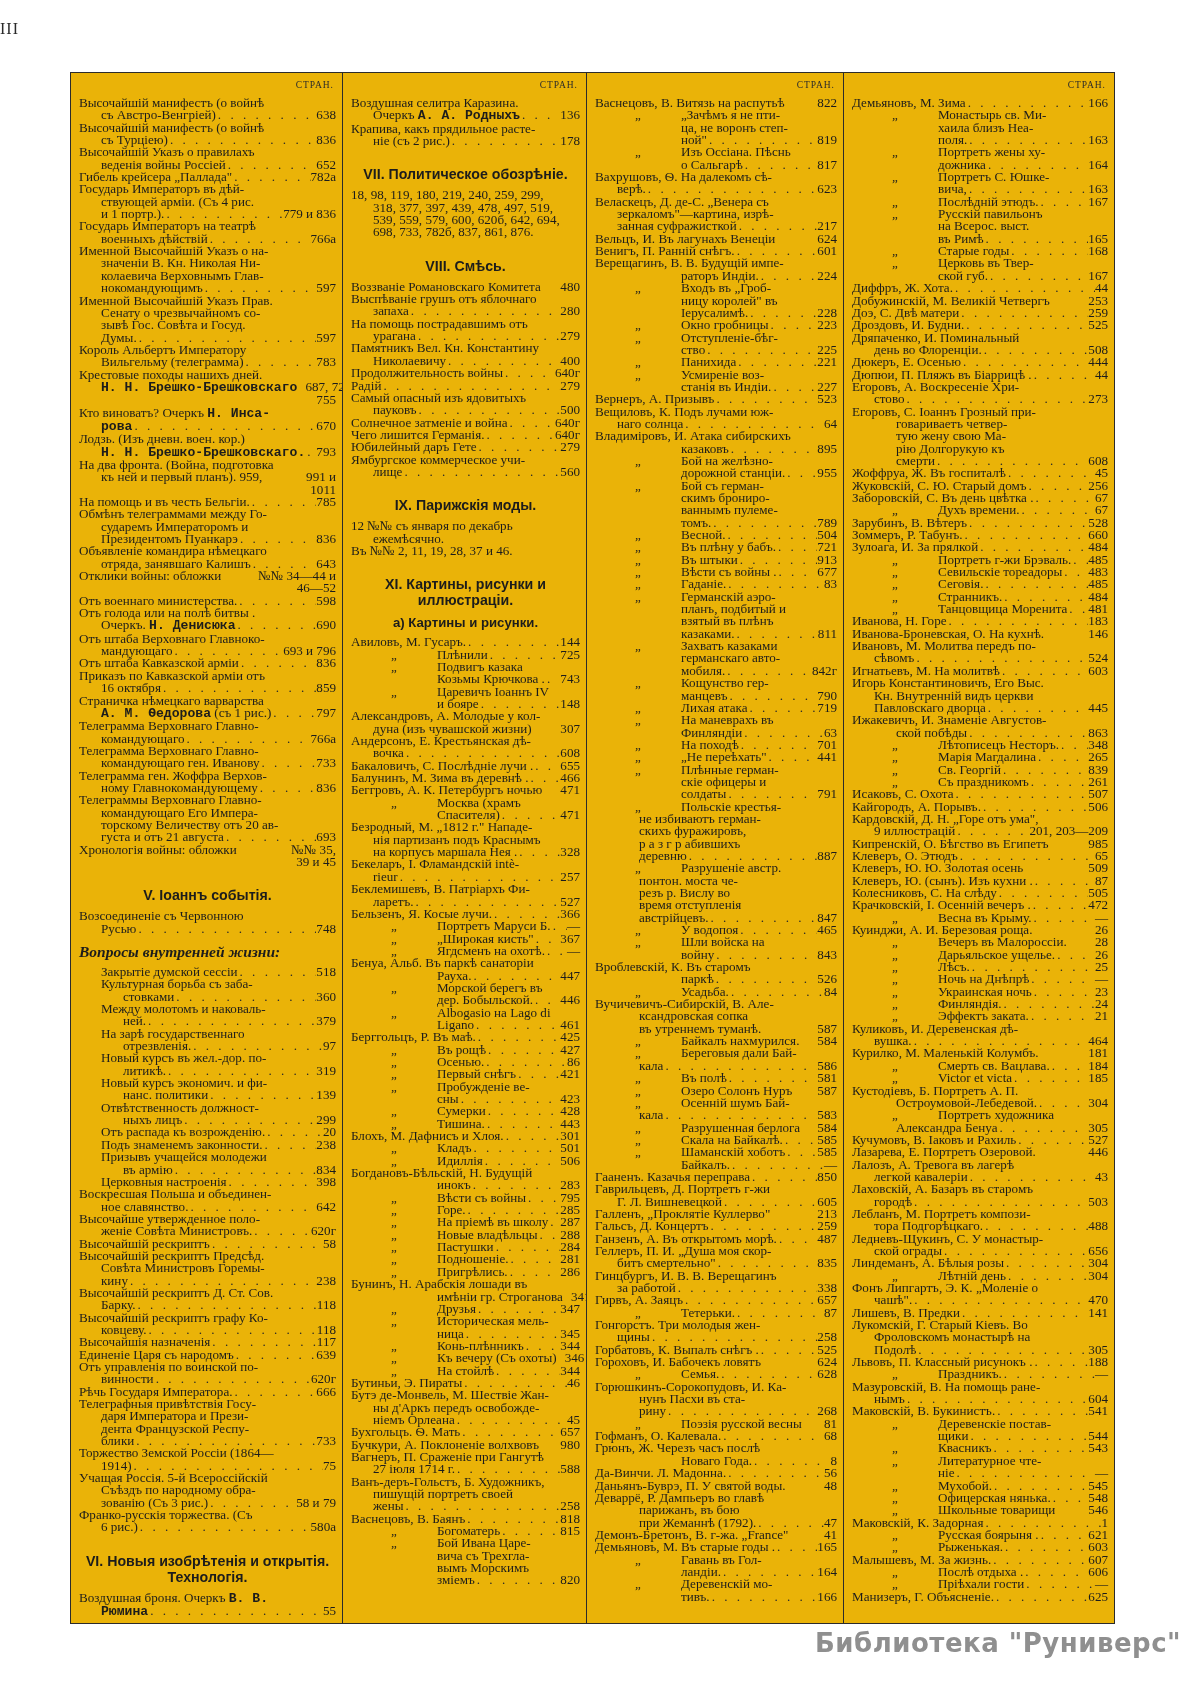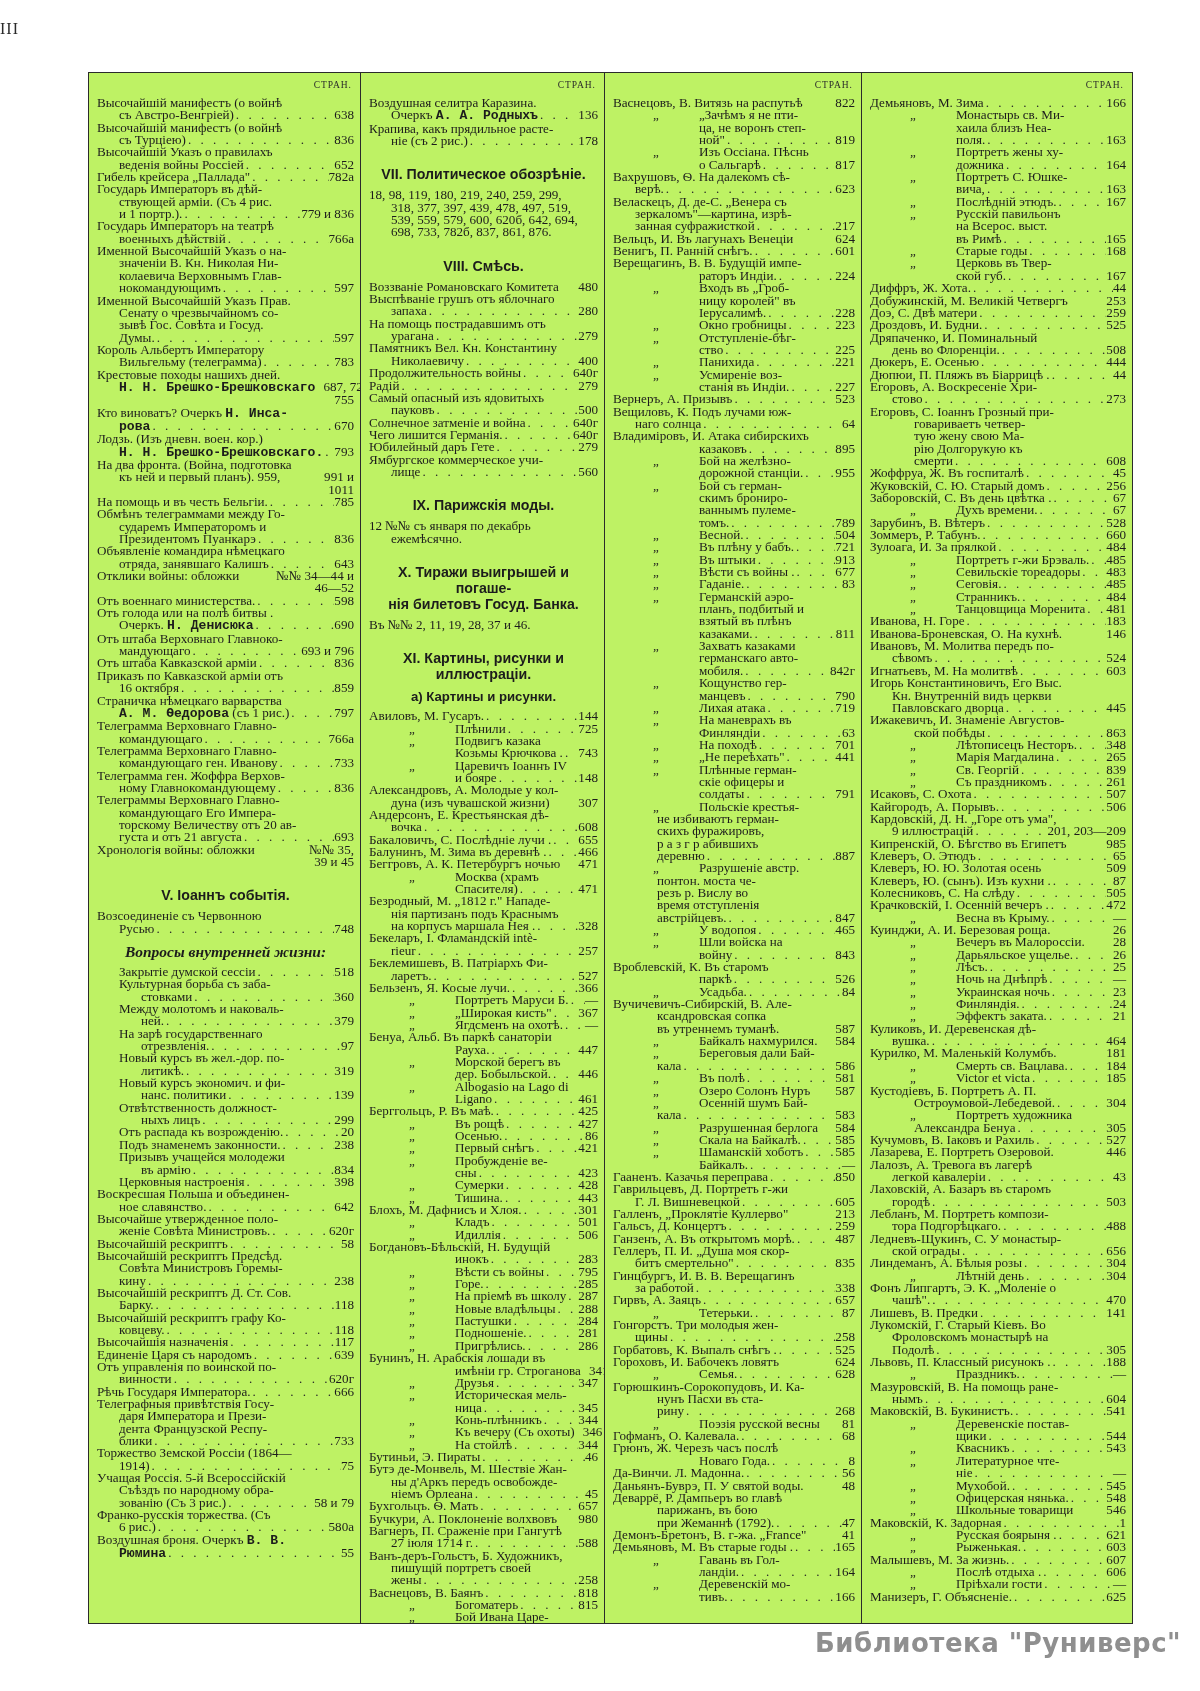--- a/index.html
+++ b/index.html
@@ -1,34 +1,34 @@
 <!DOCTYPE html>
 <html><head>
 <meta charset="utf-8">
 <style>
   html,body{margin:0;padding:0;background:#ffffff;}
   body{width:1200px;height:1691px;position:relative;font-family:"Liberation Serif",serif;color:#1c1c1c;overflow:hidden;}
   .page-num{position:absolute;top:20px;left:0;right:0;font-size:16px;letter-spacing:1px;color:#2a2a2a;}
-  .box{position:absolute;left:88px;top:72px;width:1043px;height:1550px;border:1.6px solid #2b2b2b;display:grid;grid-template-columns:271px 244px 257px 1fr;background:#bef264;}
+  .box{position:absolute;left:70px;top:72px;width:1043px;height:1550px;border:1.6px solid #2b2b2b;display:grid;grid-template-columns:271px 244px 257px 1fr;background:#eab308;}
   .col{border-left:1px solid #2b2b2b;padding:4px 6px 0 8px;overflow:hidden;}
   .col.first{border-left:none;}
   .strani{text-align:right;font-size:9.5px;letter-spacing:1px;color:#2a2a2a;margin:3px 2px 7px 0;}
   .line{display:flex;align-items:baseline;font-size:13.1px;line-height:12.35px;white-space:nowrap;}
   .line .txt{flex:0 0 auto;}
   .line .txt b{font-family:Liberation Mono, monospace;}
   .i1{padding-left:22px;}
   .i2{padding-left:44px;}
   .i3{padding-left:86px;}
   .line.q{padding-left:40px;}
   .ditto{flex:0 0 46px;}
   .fill{flex:1 1 4px;overflow:hidden;min-width:4px;letter-spacing:3px;color:#2a2a2a;padding:0 2px;}
   .pref{flex:0 0 auto;text-align:right;}
   .heading{text-align:center;font-weight:bold;white-space:pre-line;}
   .h1{font-family:"Liberation Sans",sans-serif;font-size:14.2px;line-height:16px;margin:19px 0 7px;}
-  .h2{font-family:"Liberation Serif",serif;font-style:italic;font-size:15.5px;text-align:center;margin:8px 0 5px;}
+  .h2{font-family:"Liberation Serif",serif;font-style:italic;font-size:15.5px;text-align:left;margin:8px 0 5px;}
   .h3{font-family:"Liberation Sans",sans-serif;font-size:13.2px;margin:2px 0 6px;}
   .watermark{position:absolute;left:815px;top:1628px;font-family:"DejaVu Sans",sans-serif;font-weight:bold;font-size:26px;color:#8f8f8f;letter-spacing:0.5px;}
 </style>
 </head>
 <body>
 
 <div class="page-num">III</div>
 
 <div class="box">
   <div class="col first">
@@ -474,20 +474,22 @@
         <span class="pref">58 и 79</span>
       </div>
       <div class="line">
         <span class="txt"><span>Франко-русскія торжества. (Съ</span></span>
       </div>
       <div class="line i1">
         <span class="txt"><span>6 рис.)</span></span>
         <span class="fill">. . . . . . . . . . . . . . . . . . . . . . . . . . . . . . . . . . . . . . . . </span>
         <span class="pref">580а</span>
       </div>
+      <div class="heading h1">VI. Новыя изобрѣтенія и открытія.
+Технологія.</div>
       <div class="line">
         <span class="txt"><span>Воздушная броня. Очеркъ </span><b>В. В.</b></span>
       </div>
       <div class="line i1">
         <span class="txt"><b>Рюмина</b></span>
         <span class="fill">. . . . . . . . . . . . . . . . . . . . . . . . . . . . . . . . . . . . . . . . </span>
         <span class="pref">55</span>
       </div>
     </div>
   <div class="col">
@@ -592,22 +594,20 @@
         <span class="fill">. . . . . . . . . . . . . . . . . . . . . . . . . . . . . . . . . . . . . . . . </span>
         <span class="pref">560</span>
       </div>
       <div class="heading h1">IX. Парижскія моды.</div>
       <div class="line">
         <span class="txt"><span>12 №№ съ января по декабрь</span></span>
       </div>
       <div class="line i1">
         <span class="txt"><span>ежемѣсячно.</span></span>
       </div>
-      <div class="heading h1">X. Тиражи выигрышей и погаше-
-нія билетовъ Госуд. Банка.</div>
       <div class="line">
         <span class="txt"><span>Въ №№ 2, 11, 19, 28, 37 и 46.</span></span>
       </div>
       <div class="heading h1">XI. Картины, рисунки и иллюстраціи.</div>
       <div class="heading h3">а) Картины и рисунки.</div>
       <div class="line">
         <span class="txt"><span>Авиловъ, М. Гусаръ.</span></span>
         <span class="fill">. . . . . . . . . . . . . . . . . . . . . . . . . . . . . . . . . . . . . . . . </span>
         <span class="pref">144</span>
       </div>

